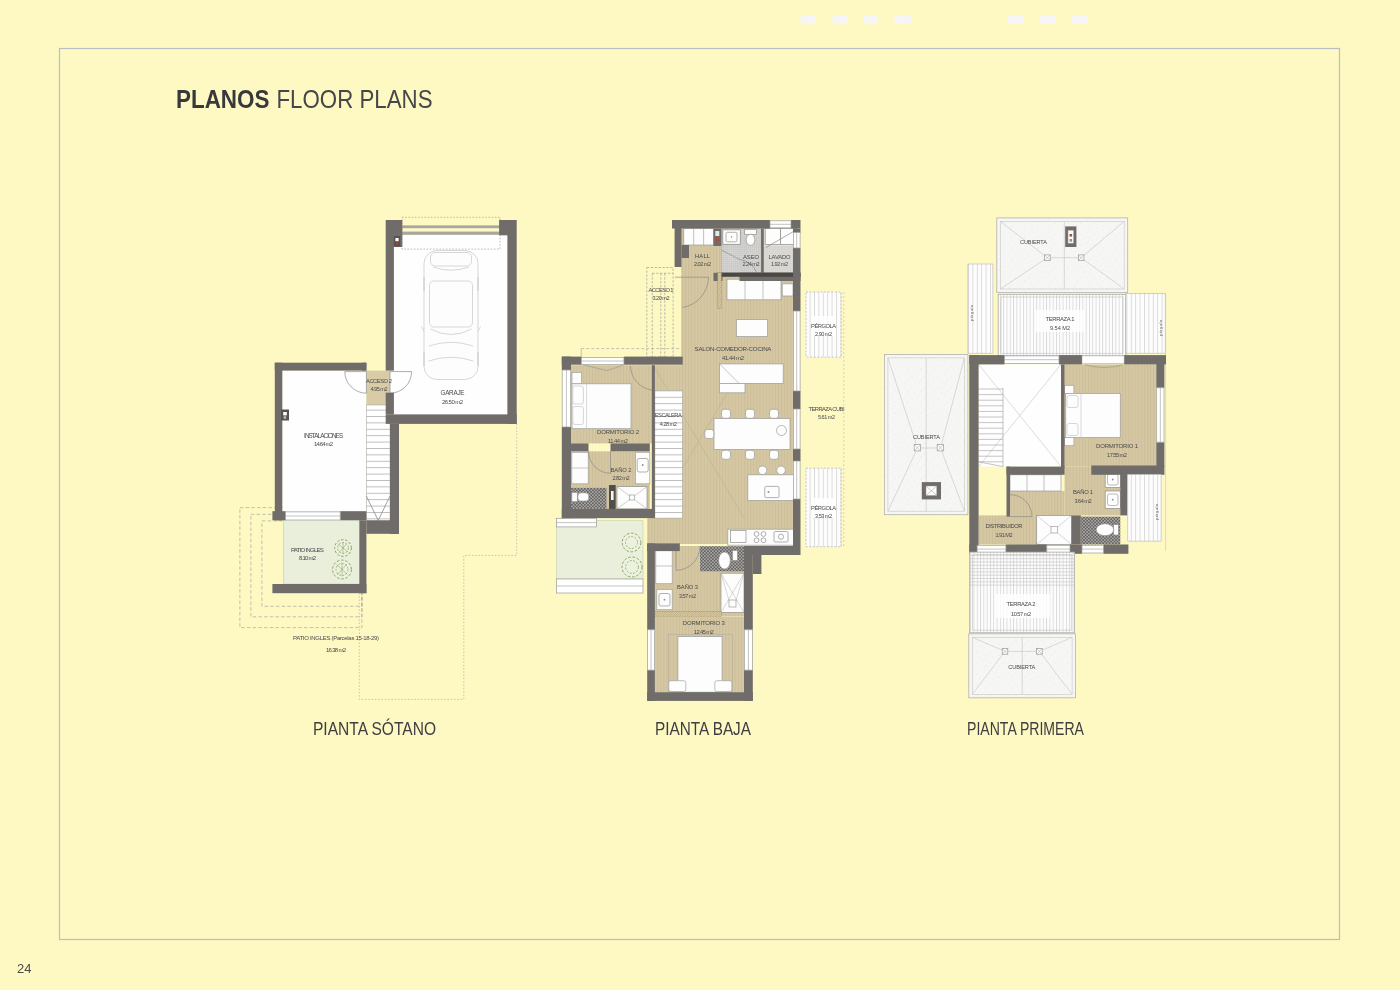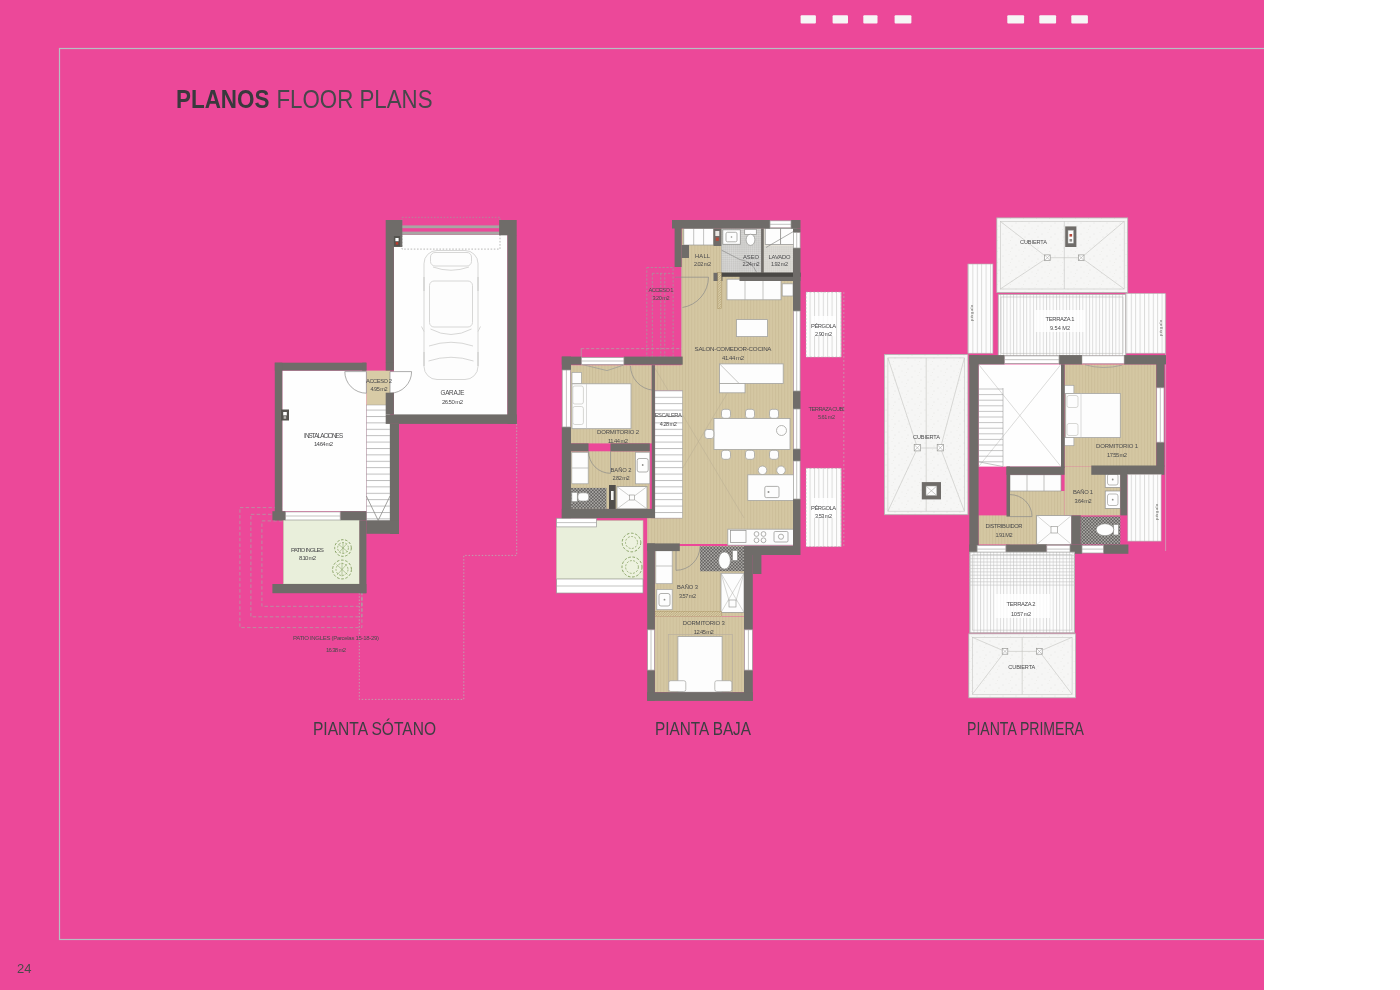--- a/index.html
+++ b/index.html
@@ -1,16 +1,16 @@
 <!DOCTYPE html>
 <html><head>
 <meta charset="utf-8">
 <style>
 html,body{margin:0;padding:0;background:#ffffff;font-family:"Liberation Sans",sans-serif;}
-#page{position:relative;width:1264px;height:990px;background:#ec4899;overflow:hidden;}
+#page{position:relative;width:1400px;height:990px;background:#fef9c3;overflow:hidden;}
 svg{position:absolute;top:0;left:0;}
 </style>
 </head>
 <body>
 <div id="page">
 <svg width="1400" height="990" viewBox="0 0 1400 990">
 <defs>
 <pattern id="wood" width="3.1" height="12" patternUnits="userSpaceOnUse">
   <rect width="3.1" height="12" fill="#d4c7a2"></rect>
   <line x1="0.5" y1="0" x2="0.5" y2="12" stroke="#c7ba95" stroke-width="0.7"></line>

